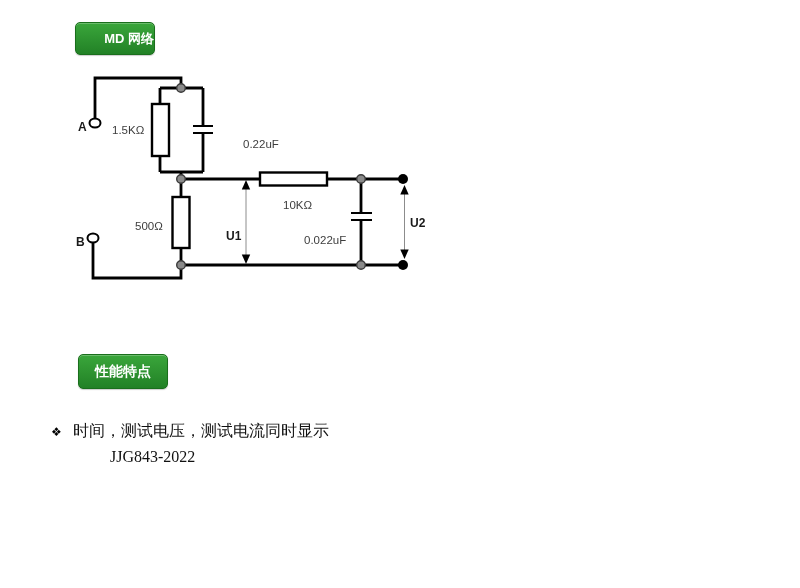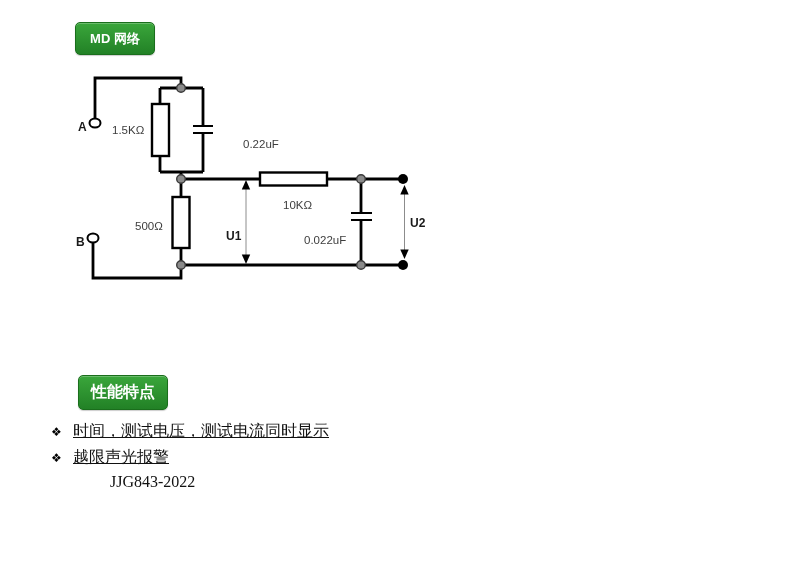--- a/index.html
+++ b/index.html
@@ -7,34 +7,34 @@
     width:800px;height:588px;position:relative;background:#ffffff;
     font-family:"Liberation Serif","DejaVu Serif",serif;overflow:hidden;
   }
   .badge{
     position:absolute;display:flex;align-items:center;justify-content:center;
     background:linear-gradient(to bottom,#3aa63b,#228126);
     border:1px solid #1a6e1c;border-radius:5px;
     color:#ffffff;font-family:"Liberation Sans","DejaVu Sans",sans-serif;
     font-weight:bold;box-shadow:inset 0 1px 0 rgba(255,255,255,.25), 0 1px 1px rgba(0,0,0,.2);
   }
-  .badge-md{left:75px;top:22px;width:78px;height:31px;font-size:13px;}
-  .badge-feat{left:78px;top:375px;width:88px;height:33px;font-size:16px;}
+  .badge-md{left:75px;top:22px;width:78px;height:31px;font-size:13px;justify-content:flex-end;}
+  .badge-feat{left:78px;top:354px;width:88px;height:33px;font-size:14px;}
   .circuit{position:absolute;left:40px;top:55px;width:420px;height:250px;}
   .circuit text{
     font-family:"Liberation Sans","DejaVu Sans",sans-serif;
     font-size:11.5px;fill:#3d3d3d;
   }
   .circuit text.term{font-weight:bold;font-size:12px;fill:#1a1a1a;}
   .circuit text.meas{font-weight:bold;font-size:12px;fill:#1a1a1a;}
   .features{
     position:absolute;left:51px;top:419px;width:560px;
     font-size:16px;line-height:23.6px;color:#111;
   }
-  .feat-item{white-space:nowrap;text-decoration:underline;}
+  .feat-item{white-space:nowrap;}
   .feat-bullet{
     display:inline-block;width:22px;font-size:12px;color:#000;
     vertical-align:baseline;
   }
   .feat-cont{margin-left:59px;white-space:nowrap;}
 </style>
 </head>
 <body>
 
 <div class="badge badge-md">
@@ -114,17 +114,14 @@
 </svg>
 
 <div class="badge badge-feat">
   <span>性能特点</span>
 </div>
 
 <div class="features">
   <div class="feat-item">
     <span class="feat-bullet">❖</span><span>时间，测试电压，测试电流同时显示</span>
   </div>
-  <div class="feat-item">
-    <span class="feat-bullet">❖</span><span>越限声光报警</span>
-  </div>
   <div class="feat-cont">JJG843-2022</div>
 </div>
 
 </body></html>

